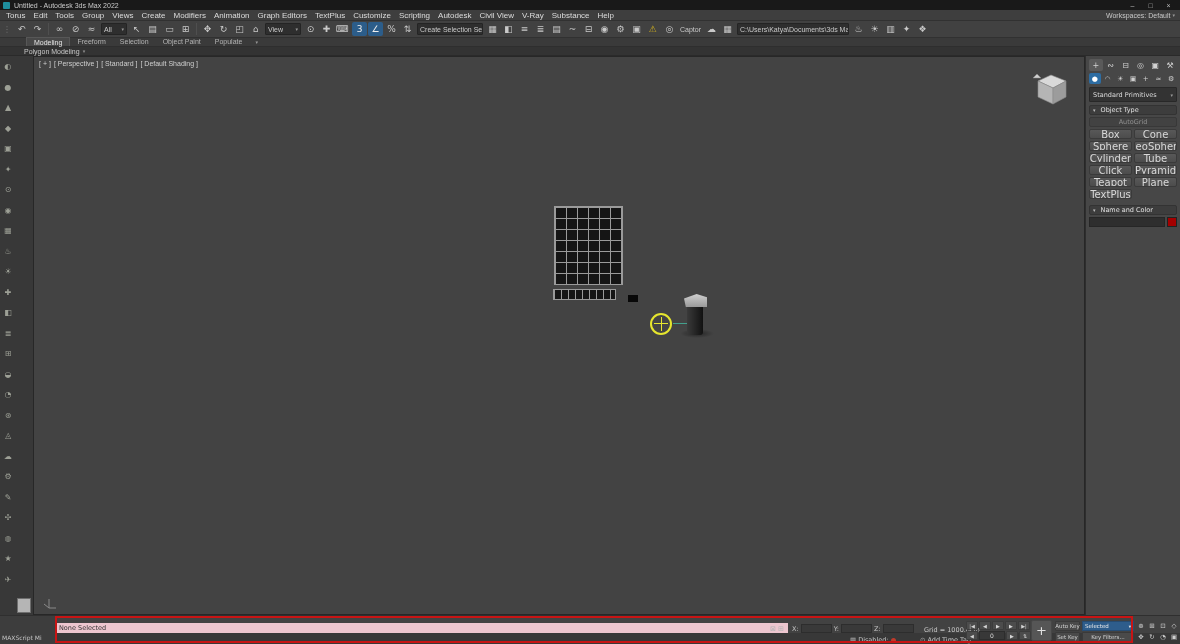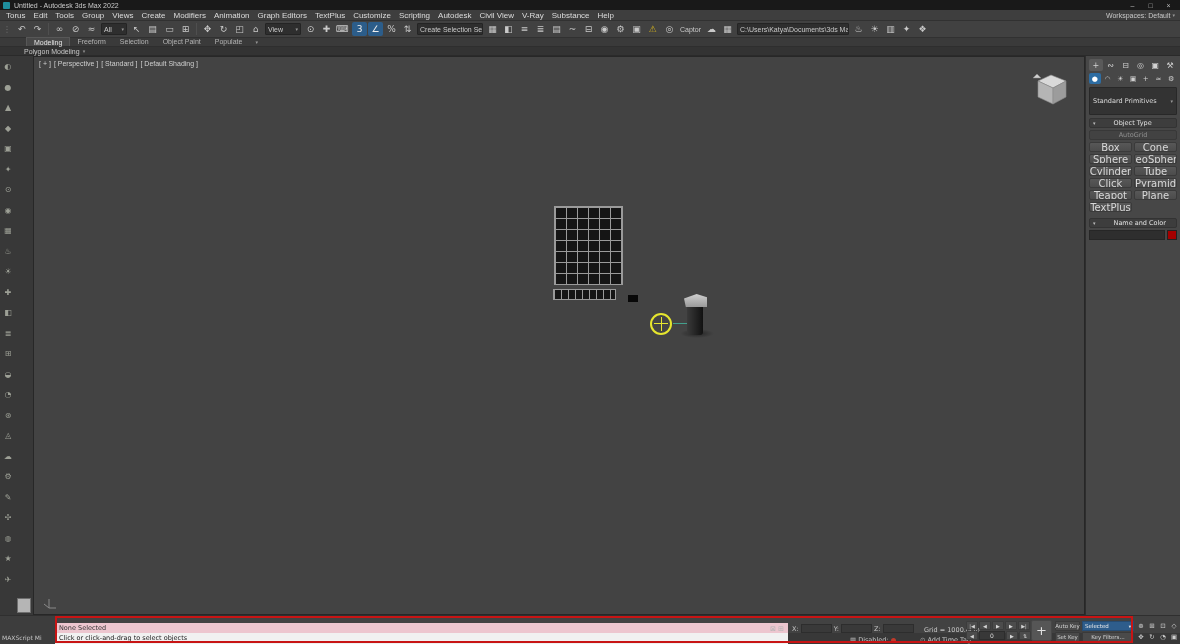--- a/index.html
+++ b/index.html
@@ -74,23 +74,23 @@
   .giz-line { position:absolute; left:639px; top:266px; width:14px; height:1px; background:#43a08d; }
 
   
   .cmd-panel { width:95px; flex:0 0 auto; background:#474747; padding:3px; border-left:1px solid #2e2e2e; font-family:"DejaVu Sans",sans-serif; }
   .cp-tabs { display:flex; gap:1px; margin-bottom:2px; }
   .cp-tab { width:14px; height:12px; display:flex; align-items:center; justify-content:center; font-size:8px; color:#d2d2d2; border-radius:2px; }
   .cp-tab.active { background:#5a5a5a; }
   .cp-subtabs { display:flex; gap:1px; margin-bottom:3px; }
   .cp-subtab { width:12px; height:11px; display:flex; align-items:center; justify-content:center; font-size:7px; color:#cfcfcf; border-radius:2px; }
   .cp-subtab.active { background:#2d6da3; color:#fff; }
-  .cp-dropdown { height:28px; background:#333; border:1px solid #282828; display:flex; align-items:center; font-size:6.5px; color:#ddd; padding:0 3px; border-radius:1px; margin-bottom:3px; }
+  .cp-dropdown { height:15px; background:#333; border:1px solid #282828; display:flex; align-items:center; font-size:6.5px; color:#ddd; padding:0 3px; border-radius:1px; margin-bottom:3px; }
   .cp-dropdown .arrow { margin-left:auto; font-size:5px; color:#999; }
-  .cp-rollout { height:10px; background:#3d3d3d; border:1px solid #333; border-radius:2px; display:flex; align-items:center; gap:18px; padding:0 3px; font-size:6.5px; color:#e0e0e0; margin-bottom:2px; }
+  .cp-rollout { height:10px; background:#3d3d3d; border:1px solid #333; border-radius:2px; display:flex; align-items:center; gap:5px; padding:0 3px; font-size:6.5px; color:#e0e0e0; margin-bottom:2px; }
   .cp-rollout .tri { font-size:5px; color:#bbb; }
   .autogrid { height:10px; background:#424242; border:1px solid #383838; border-radius:2px; display:flex; align-items:center; justify-content:center; font-size:6.5px; color:#8f8f8f; margin-bottom:2px; }
   .obj-grid { display:grid; grid-template-columns:1fr 1fr; gap:2px; margin-bottom:6px; }
   .obj-btn { height:10px; background:linear-gradient(#585858,#4c4c4c); border:1px solid #3a3a3a; border-radius:2px; display:flex; align-items:center; justify-content:center; font-size:10px; color:#d8d8d8; white-space:nowrap; overflow:hidden; }
   .nc-row { display:flex; gap:2px; align-items:center; margin-top:2px; }
   .nc-input { flex:1; height:10px; background:#2e2e2e; border:1px solid #262626; }
   .nc-swatch { width:10px; height:10px; border:1px solid #222; }
 
   
   .statusbar { height:18px; background:#424242; position:relative; border-top:1px solid #2f2f2f; font-family:"DejaVu Sans",sans-serif; }
@@ -396,21 +396,20 @@
       <span class="nc-swatch" style="background: rgb(164, 0, 0);"></span>
     </div>
   </div>
 </div>
 
 <div class="statusbar">
   <div class="sb-listener-label">
     <span>MAXScript Mi</span>
   </div>
   <div class="sb-macro">None Selected</div>
-  <div class="sb-prompt">Click or click-and-drag to select objects</div>
 
   <div class="sb-locks">
 
   <span class="ico">⊠</span>
       <span class="ico">⊞</span>
     </div>
 
   <div class="sb-coords">
     <span>X:</span>
     <span class="coord-field"></span>

